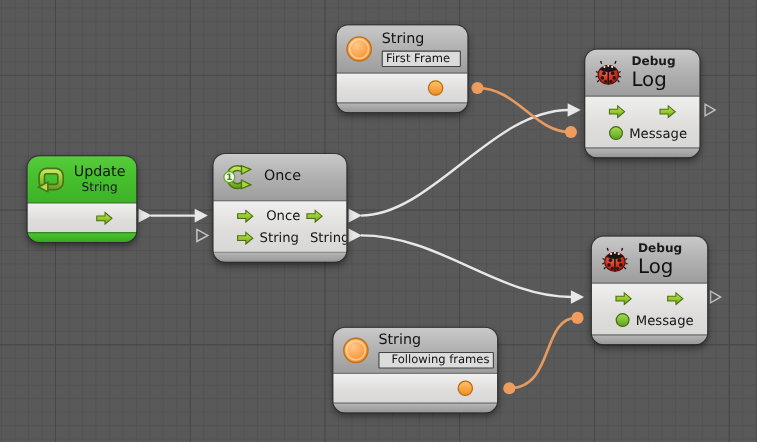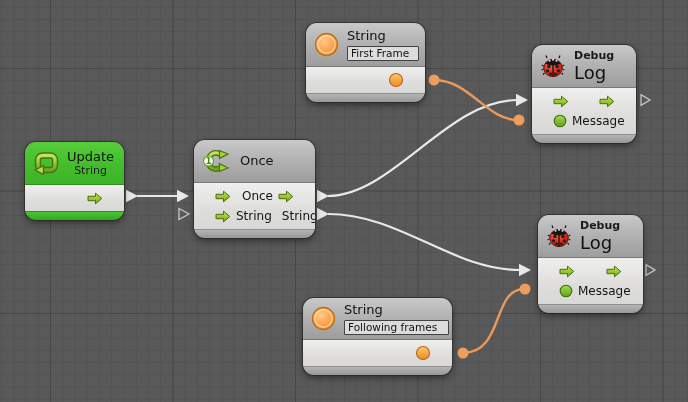--- a/index.html
+++ b/index.html
@@ -210,21 +210,21 @@
   <div class="node" style="left:303px;top:298px;width:149px;">
     <div class="header" style="height:41px;">
       <span class="icon">
         <svg width="25" height="25" viewBox="0 0 25 25">
           <circle cx="12.5" cy="12.5" r="11" fill="url(#gOrangeBig)" stroke="#bf7118" stroke-width="1.3"></circle>
           <circle cx="12.5" cy="12.5" r="8.6" fill="none" stroke="rgba(255,236,210,0.55)" stroke-width="1.6"></circle>
         </svg>
       </span>
       <div class="titles">
         <div class="title">String</div>
-        <input class="str-field" style="width: 97px;" readonly="" value="Following frames">
+        <input class="str-field" style="width: 97px; text-align: right;" readonly="" value="Following frames">
       </div>
     </div>
     <div class="nbody">
       <div class="row">
         <span class="spacer"></span>
         <span class="icon">
           <svg width="16" height="16" viewBox="0 0 16 16">
               <circle cx="8" cy="8" r="6.5" fill="url(#gOrangeC)" stroke="#b26a12" stroke-width="1.1"></circle>
             </svg>
         </span>

